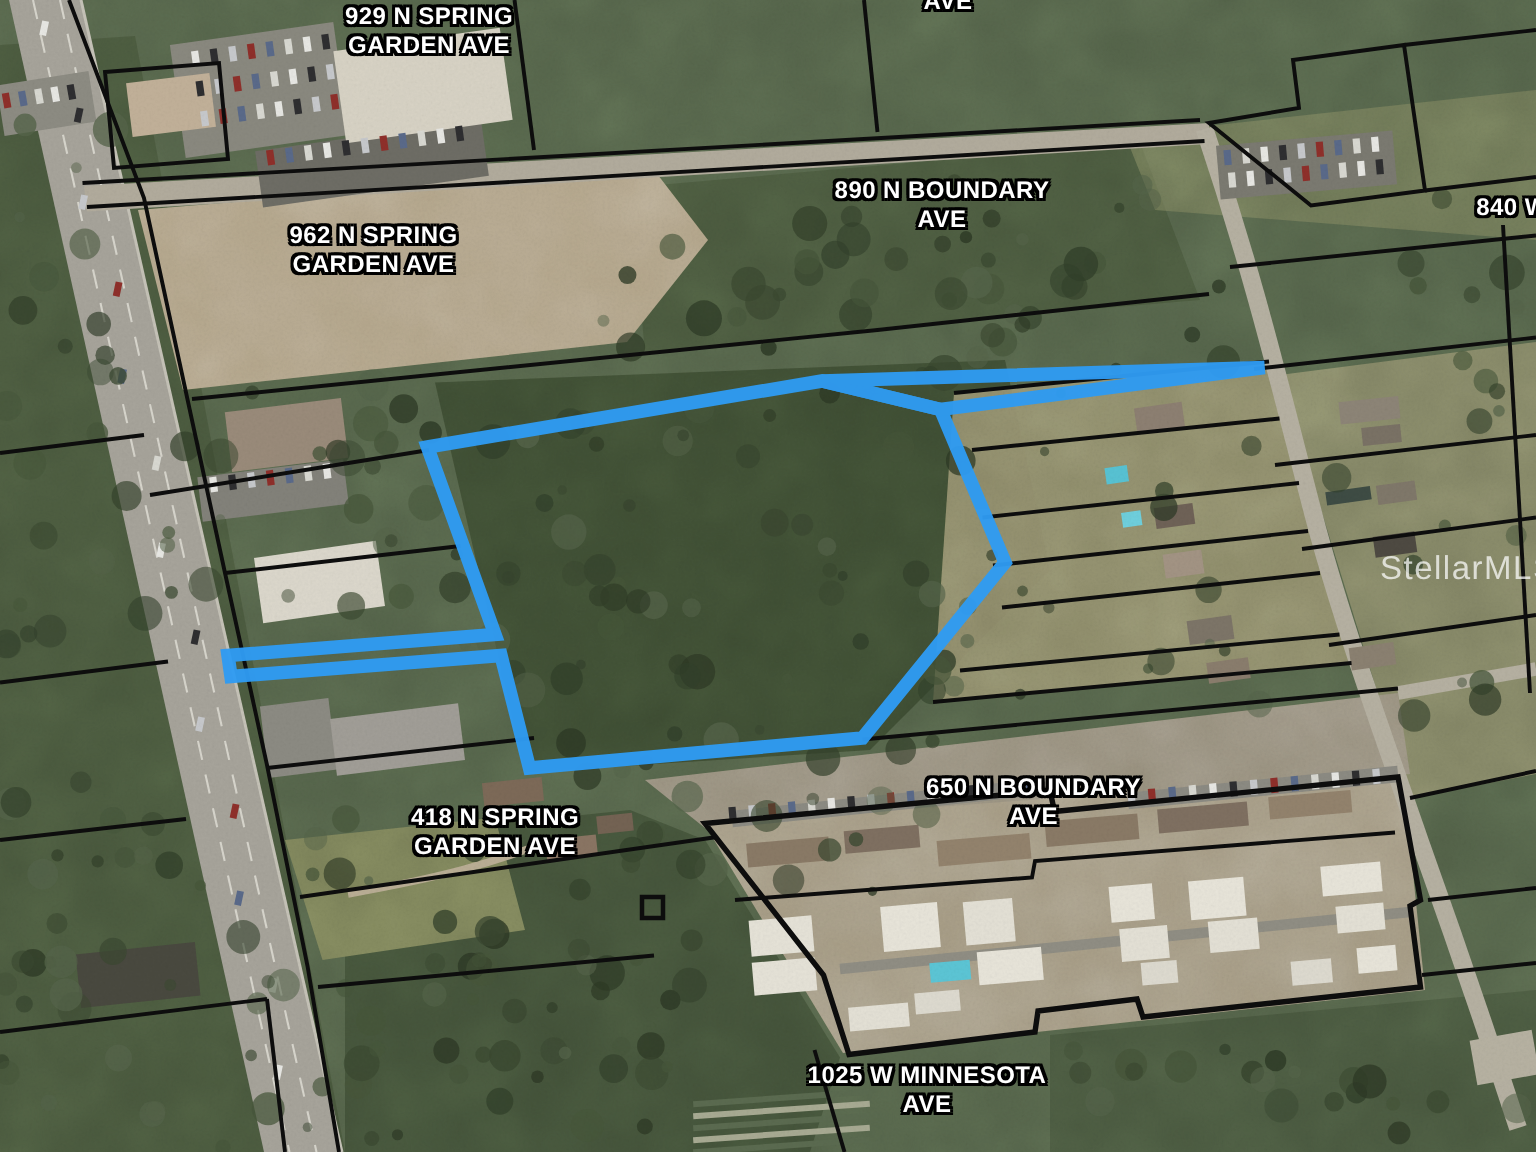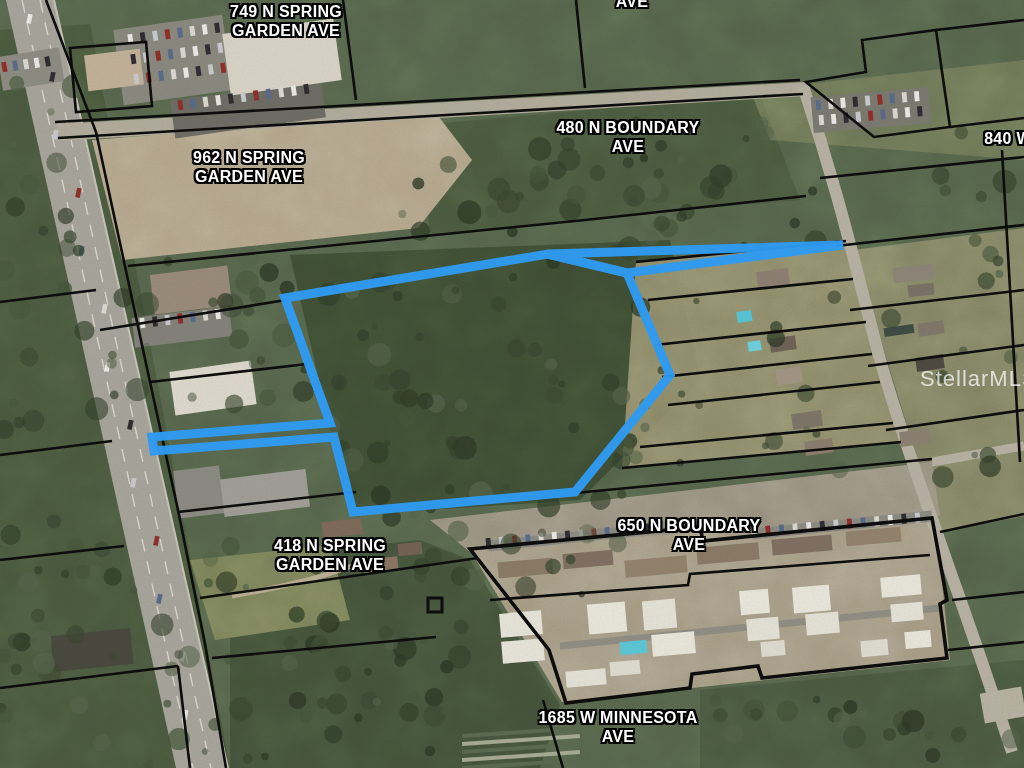--- a/index.html
+++ b/index.html
@@ -614,44 +614,44 @@
     </g>
 
     <g stroke="#2f9bf2" stroke-width="9" fill="none" stroke-linejoin="miter" stroke-miterlimit="5" stroke-linecap="round" opacity=".96">
       <path d="M285,298 L548,254 L627,273 L670,375 L575,492 L353,512 L334,437 L154,451 L152,437 L330,423 Z"></path>
       <path d="M548,254 L843,245 L627,273 Z"></path>
     </g>
   </svg>
 
   <div id="labels">
       <div class="map-label" style="left: 286px; top: 2px;">
-        <span>749 N SPRING</span>
+        <span>929 N SPRING</span>
         <span>GARDEN AVE</span>
       </div>
       <div class="map-label" style="left: 632px; top: -8px;">
         <span>AVE</span>
       </div>
       <div class="map-label" style="left: 628px; top: 118px;">
-        <span>480 N BOUNDARY</span>
+        <span>890 N BOUNDARY</span>
         <span>AVE</span>
       </div>
       <div class="map-label" style="left: 1008px; top: 129px;">
         <span>840 W</span>
       </div>
       <div class="map-label" style="left: 249px; top: 148px;">
         <span>962 N SPRING</span>
         <span>GARDEN AVE</span>
       </div>
       <div class="map-label" style="left: 330px; top: 536px;">
         <span>418 N SPRING</span>
         <span>GARDEN AVE</span>
       </div>
       <div class="map-label" style="left: 689px; top: 516px;">
         <span>650 N BOUNDARY</span>
         <span>AVE</span>
       </div>
       <div class="map-label" style="left: 618px; top: 708px;">
-        <span>1685 W MINNESOTA</span>
+        <span>1025 W MINNESOTA</span>
         <span>AVE</span>
       </div>
     </div>
   <div id="watermark">StellarMLS</div>
 </div>
 
 </body></html>

